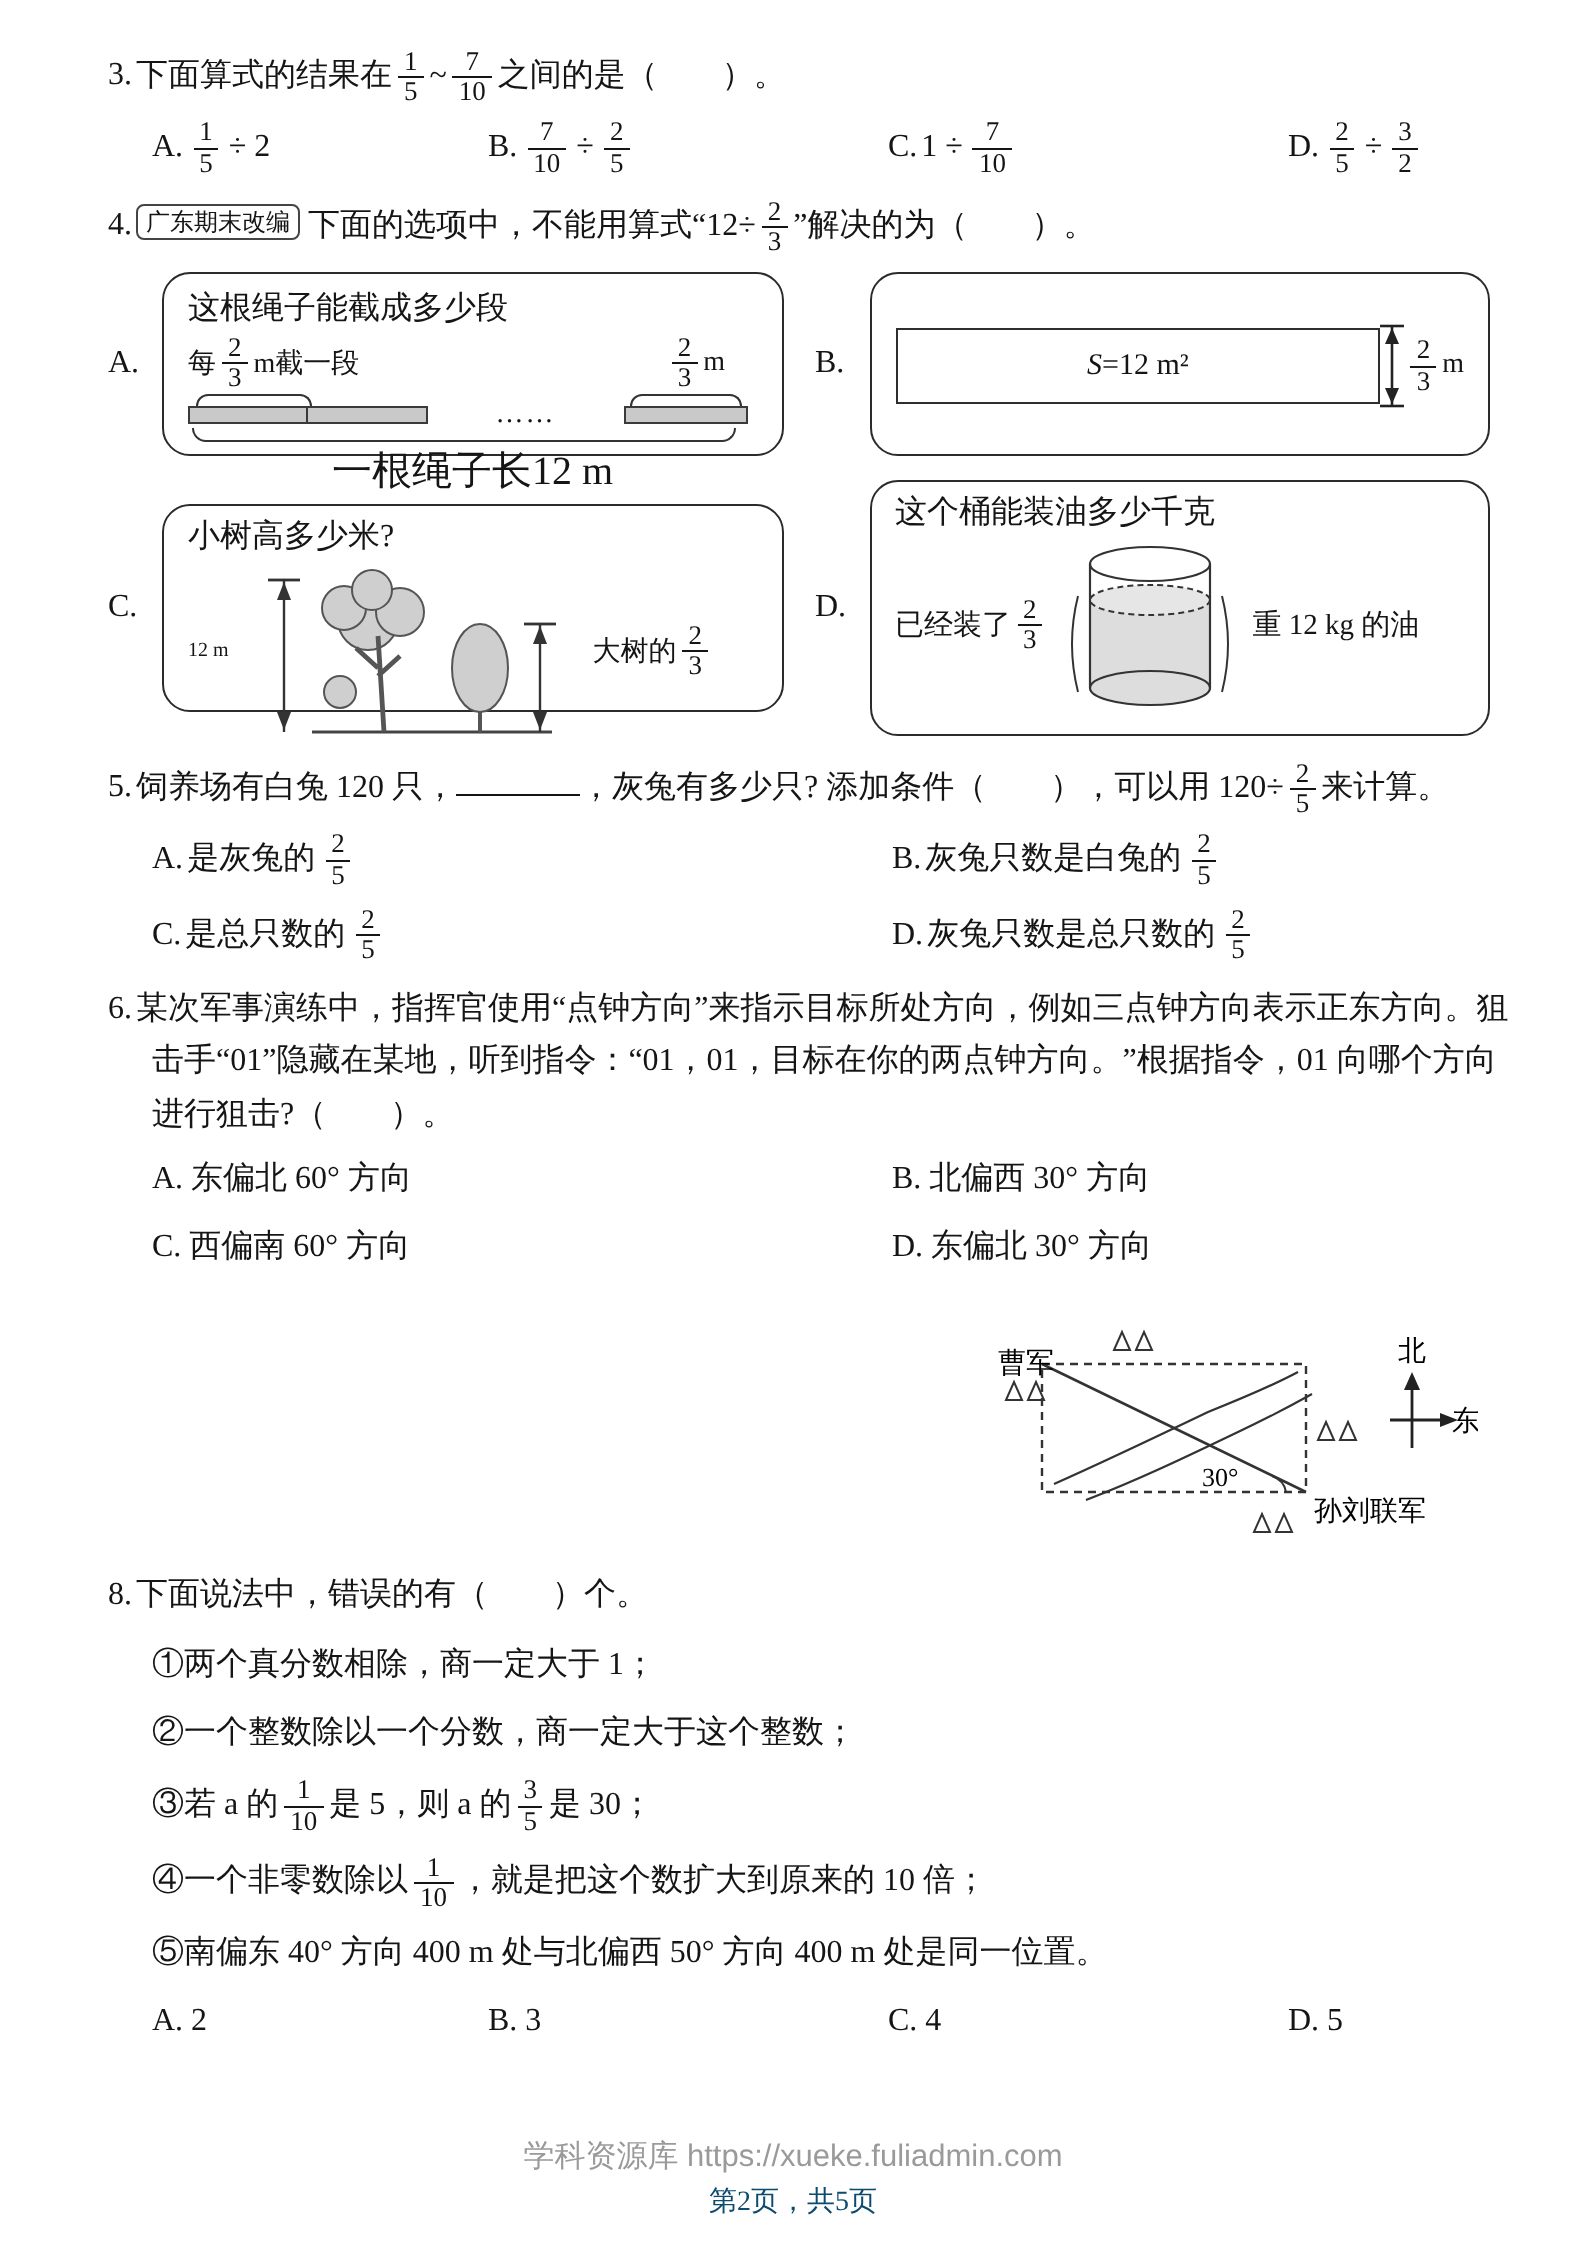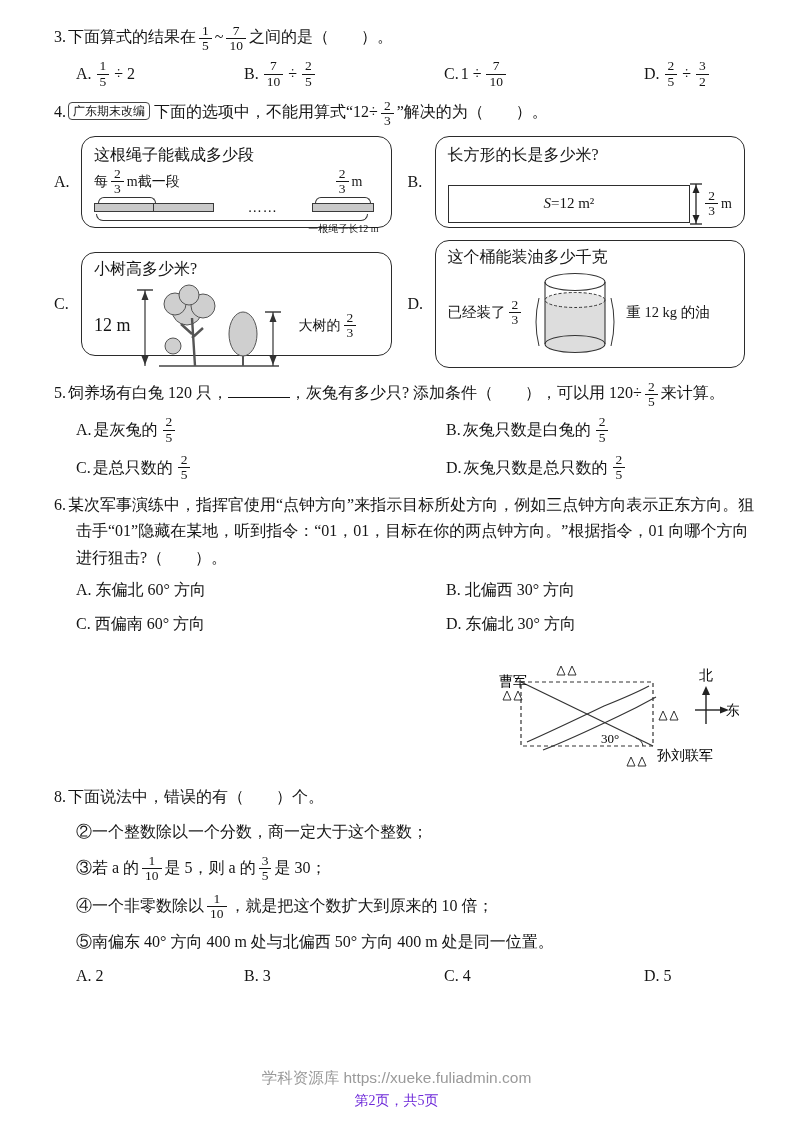--- a/index.html
+++ b/index.html
@@ -31,41 +31,41 @@
   .fbox{flex:1;border:1.6px solid #2b2b2b;border-radius:14px;padding:8px 12px;height:92px;position:relative;background:#fff}
   .fbox .title{font-size:16px;line-height:1.3}
   .rope-labels{display:flex;justify-content:space-between;align-items:flex-end;margin-top:1px;font-size:14px}
   .rope-labels .lab{display:flex;align-items:center}
   .brace-top{height:6px;border-left:1.4px solid #333;border-right:1.4px solid #333;border-top:1.4px solid #333;border-radius:7px 7px 0 0}
   .brace-row{display:flex;justify-content:space-between;margin-top:1px}
   .bars{display:flex;align-items:center;margin-top:0}
   .bar{height:9px;background:#c9c9c9;border:1px solid #3a3a3a}
   .dots{flex:1;text-align:center;font-size:14px;letter-spacing:1px;line-height:9px}
   .brace-bottom{height:7px;border-left:1.4px solid #333;border-right:1.4px solid #333;border-bottom:1.4px solid #333;border-radius:0 0 9px 9px;margin-top:2px}
-  .rope-caption{text-align:right;font-size:10px;margin-top:1px}
+  .rope-caption{text-align:center;font-size:20px;margin-top:1px}
   .rect-row{display:flex;align-items:center;margin-top:14px}
   .area-rect{flex:1;height:38px;border:1.4px solid #2e2e2e;display:flex;align-items:center;justify-content:center;font-size:15px}
   .it{font-style:italic}
   .side-label{display:flex;align-items:center;font-size:14px}
   .ctree-row{display:flex;align-items:center;margin-top:2px}
-  .ctree-row .h-label{font-size:18px;margin-right:0}
+  .ctree-row .h-label{font-size:10px;margin-right:14px}
   .cyl-row{display:flex;align-items:center;justify-content:flex-start;margin-top:2px;gap:2px}
   .cyl-row .lab{display:flex;align-items:center;font-size:14.5px}
   
   .q7-wrap{display:flex;margin-top:4px}
   .q7-opts{flex:0 0 360px;padding-left:22px}
   .q7-opts .opt{line-height:2.15}
   .q7-diagram{margin-left:auto;margin-top:14px;margin-right:6px}
   
   .item{padding-left:22px;line-height:1.55;margin-top:9px;display:flex;align-items:center;flex-wrap:wrap}
   .blank{display:inline-block;width:62px;border-bottom:1px solid #151515;height:14px;text-indent:0}
   
   .footer{position:absolute;left:0;right:0;bottom:12px;text-align:center}
   .footer .l1{font-family:"Liberation Sans","DejaVu Sans",sans-serif;color:#9a9a9a;font-size:15.5px}
-  .footer .l2{color:#6d28d9;font-size:14px;margin-top:3px}
+  .footer .l2{color:#0c4a6e;font-size:14px;margin-top:3px}
   svg text{font-family:"Liberation Serif","DejaVu Serif",serif}
 </style>
 </head>
 <body>
 
 <div class="page">
 
   <div>
     <div class="stem">
       <span class="qnum">3.</span><span>下面算式的结果在</span><span class="fr"><span class="n">1</span><span class="d">5</span></span><span>~</span><span class="fr"><span class="n">7</span><span class="d">10</span></span><span>之间的是（　　）。</span>
@@ -153,21 +153,20 @@
             <div class="bar" style="width:62px;margin-right:5px"></div>
           </div>
           <div class="brace-bottom" style="width:272px;margin-left:2px"></div>
           <div class="rope-caption">一根绳子长12 m</div>
         </div>
       </div>
 
       <div class="boxcell">
         <span class="letter">B.</span>
         <div class="fbox">
-          <div class="title">长方形的长是多少米?</div>
           <div class="rect-row">
             <div class="area-rect">
               <span class="it">S</span>
                 <span>=12 m²</span>
             </div>
             <svg width="12" height="48" viewBox="0 0 12 48">
               <line x1="6" y1="4" x2="6" y2="44" stroke="#222" stroke-width="1.3"></line>
               <line x1="0" y1="4" x2="12" y2="4" stroke="#222" stroke-width="1.3"></line>
               <line x1="0" y1="44" x2="12" y2="44" stroke="#222" stroke-width="1.3"></line>
               <polygon points="6,5 2.5,13 9.5,13" fill="#222"></polygon>
@@ -343,20 +342,21 @@
           </g>
         </svg>
       </div>
     </div>
   </div>
 
   <div>
     <div class="stem">
       <span class="qnum">8.</span><span>下面说法中，错误的有（　　）个。</span>
     </div>
+    <div class="item">①两个真分数相除，商一定大于 1；</div>
     <div class="item">②一个整数除以一个分数，商一定大于这个整数；</div>
     <div class="item">
       <span>③若 a 的</span>
       <span class="fr">
           <span class="n">1</span>
           <span class="d">10</span>
         </span>
       <span>是 5，则 a 的</span>
       <span class="fr">
           <span class="n">3</span>

